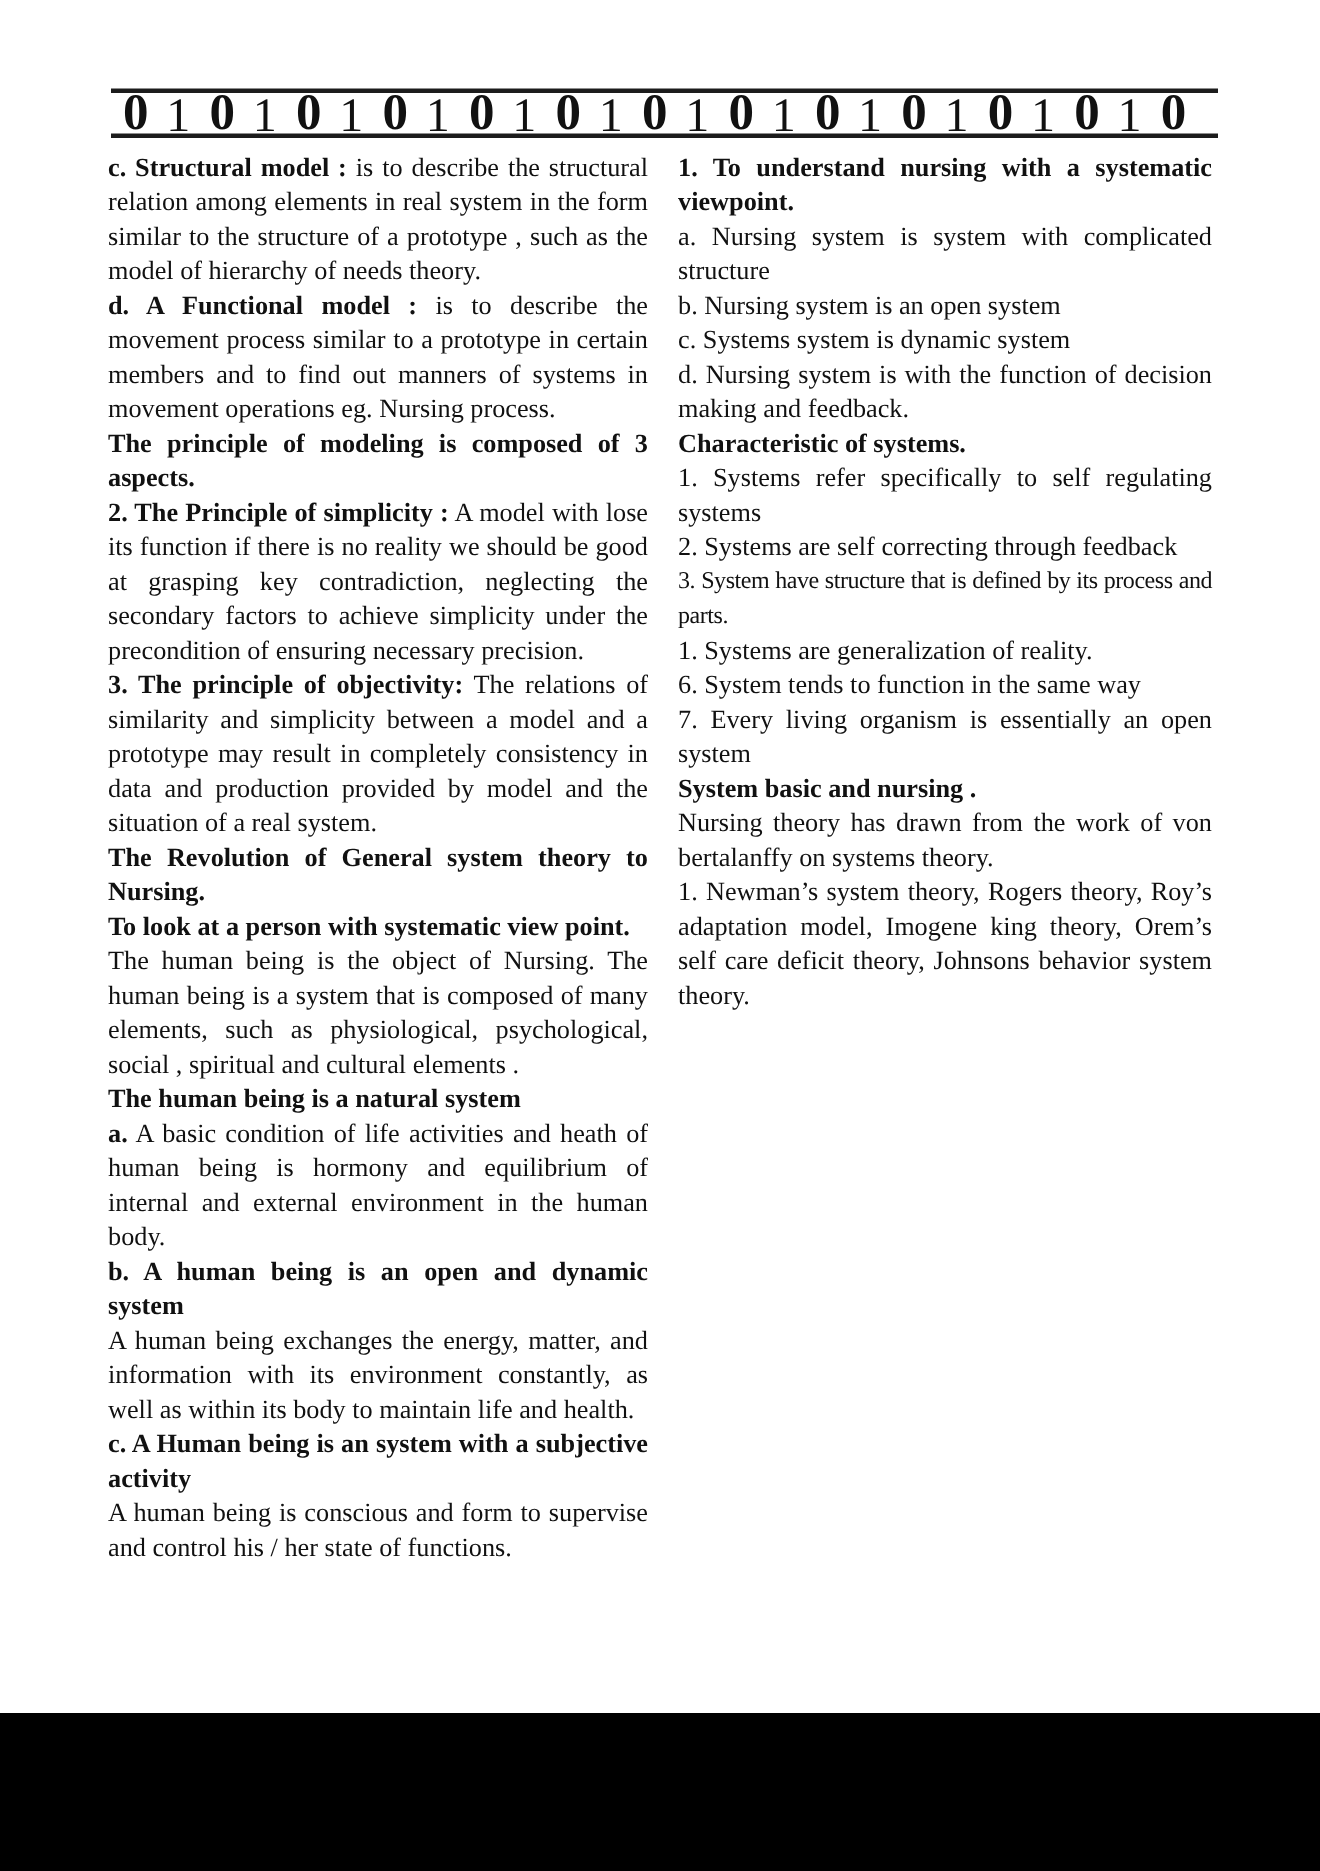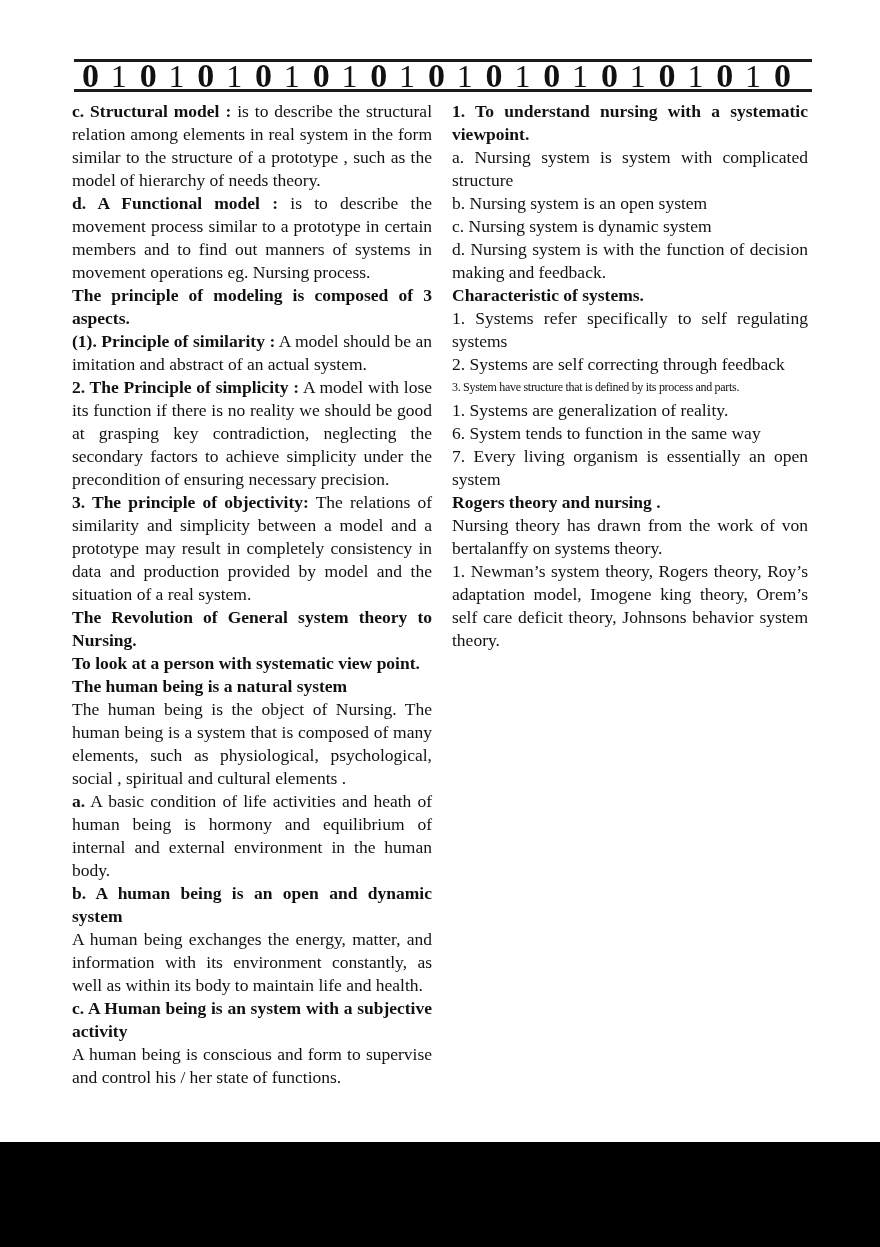--- a/index.html
+++ b/index.html
@@ -13,21 +13,21 @@
        display:flex;justify-content:space-between;align-items:flex-end;
        padding:0 22px 0 8px;box-sizing:border-box;}
   .binary-strip span{line-height:26px;}
   .d0{font-weight:700;font-size:34px;letter-spacing:-1px;}
   .d1{font-weight:400;font-size:32px;}
   .col{position:absolute;top:100px;font-size:17.5px;line-height:23px;text-align:justify;}
   .col-left{left:72px;width:360px;}
   .col-right{left:452px;width:356px;}
   .blk{margin:0;padding:0;}
   .blk b{font-weight:700;}
-  .condensed{font-size:12px;letter-spacing:-0.3px;}
+  .condensed{font-size:16px;letter-spacing:-0.3px;}
   .black-band{position:absolute;left:0;top:1142px;width:880px;height:105px;background:#000000;}
 </style>
 </head>
 <body>
 
 <div class="page">
 
   <div class="header-rule rule-top"></div>
   <div class="binary-strip">
       <span class="d0">0</span>
@@ -55,46 +55,45 @@
       <span class="d0">0</span>
       <span class="d1">1</span>
       <span class="d0">0</span>
     </div>
   <div class="header-rule rule-bottom"></div>
 
   <div class="col col-left">
     <p class="blk"><b>c. Structural model :</b> <span>is to describe the structural relation  among elements in real system in the form similar to the structure of a prototype , such as the model of hierarchy of needs theory.</span></p>
     <p class="blk"><b>d. A Functional model :</b> <span>is to describe the movement process similar to a prototype in certain members and to find out manners of systems in movement operations eg. Nursing process.</span></p>
     <p class="blk"><b>The principle of modeling is composed of 3 aspects.</b></p>
-    <p class="blk"><b>(1). Principle of similarity :</b> <span>A model should be an imitation and abstract of an actual system.</span></p>
     <p class="blk"><b>2.  The Principle of simplicity :</b> <span>A model with lose its function if there is no reality we should be good at  grasping key contradiction,  neglecting  the secondary factors to achieve simplicity under the precondition of ensuring necessary precision.</span></p>
     <p class="blk"><b>3. The principle of objectivity:</b> <span>The relations of similarity and simplicity between a model and a prototype may result in completely consistency in data and production provided by model and the situation of a real system.</span></p>
     <p class="blk"><b>The Revolution of General  system  theory  to Nursing.</b></p>
     <p class="blk"><b>To look at a person with systematic view point.</b></p>
+    <p class="blk"><span>The human being is the object of Nursing. The human being is a system that is composed of many elements, such as physiological, psychological, social , spiritual and cultural elements .</span></p>
     <p class="blk"><b>The human being is a natural system</b></p>
-    <p class="blk"><span>The human being is the object of Nursing. The human being is a system that is composed of many elements, such as physiological, psychological, social , spiritual and cultural elements .</span></p>
     <p class="blk"><b>a.</b> <span>A basic condition of life activities and heath of human being  is hormony and equilibrium  of internal and external environment in the human body.</span></p>
     <p class="blk"><b>b. A human being is an open and dynamic system</b></p>
     <p class="blk"><span>A human being exchanges the energy, matter, and information with its environment constantly, as well as within its body to maintain life and health.</span></p>
     <p class="blk"><b>c. A Human being is an system with a subjective activity</b></p>
     <p class="blk"><span>A human being is conscious and form to supervise and control his / her state of functions.</span></p>
   </div>
 
   <div class="col col-right">
     <p class="blk"><b>1. To understand nursing with a systematic viewpoint.</b></p>
     <p class="blk"><span>a. Nursing system is system with complicated structure</span></p>
     <p class="blk"><span>b. Nursing system is an open system</span></p>
-    <p class="blk"><span>c. Nursing system is  dynamic system</span></p>
+    <p class="blk"><span>c. Systems system is  dynamic system</span></p>
     <p class="blk"><span>d. Nursing system is with the function of decision making and feedback.</span></p>
     <p class="blk"><b>Characteristic of systems.</b></p>
     <p class="blk"><span>1. Systems refer specifically to self regulating systems</span></p>
     <p class="blk"><span>2. Systems are self correcting through feedback</span></p>
     <p class="blk condensed"><span>3. System have structure that is defined by its process and parts.</span></p>
     <p class="blk"><span>1. Systems are generalization of reality.</span></p>
     <p class="blk"><span>6. System tends to function in the same way</span></p>
     <p class="blk"><span>7. Every living organism is essentially an open system</span></p>
-    <p class="blk"><b>Rogers theory and nursing .</b></p>
+    <p class="blk"><b>System basic and nursing .</b></p>
     <p class="blk"><span>Nursing theory has drawn from the work of von bertalanffy on systems theory.</span></p>
     <p class="blk"><span>1. Newman’s system theory, Rogers theory, Roy’s adaptation model, Imogene king theory, Orem’s self care deficit theory, Johnsons behavior system theory.</span></p>
   </div>
 
   <div class="black-band"></div>
 </div>
 
 </body></html>

